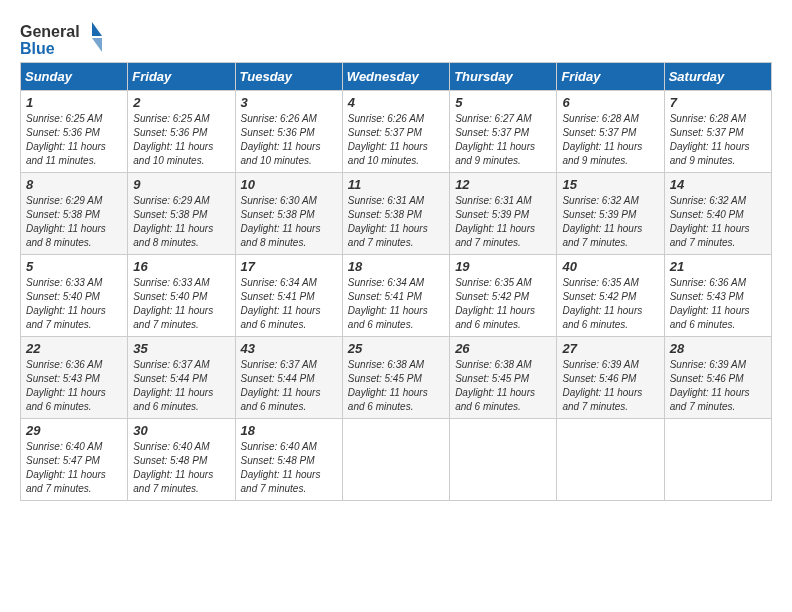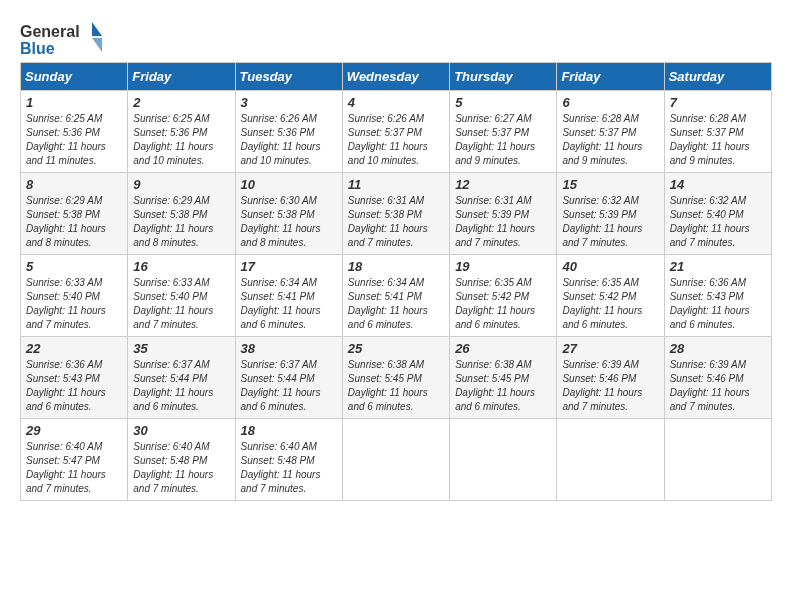--- a/index.html
+++ b/index.html
@@ -291,21 +291,21 @@
       </td>
         <td>
         <span class="day-num">35</span>
         <div class="day-info">
           Sunrise: 6:37 AM<br>
           Sunset: 5:44 PM<br>
           Daylight: 11 hours and 6 minutes.
         </div>
       </td>
         <td>
-        <span class="day-num">38</span>
+        <span class="day-num">43</span>
         <div class="day-info">
           Sunrise: 6:37 AM<br>
           Sunset: 5:44 PM<br>
           Daylight: 11 hours and 6 minutes.
         </div>
       </td>
         <td>
         <span class="day-num">25</span>
         <div class="day-info">
           Sunrise: 6:38 AM<br>

